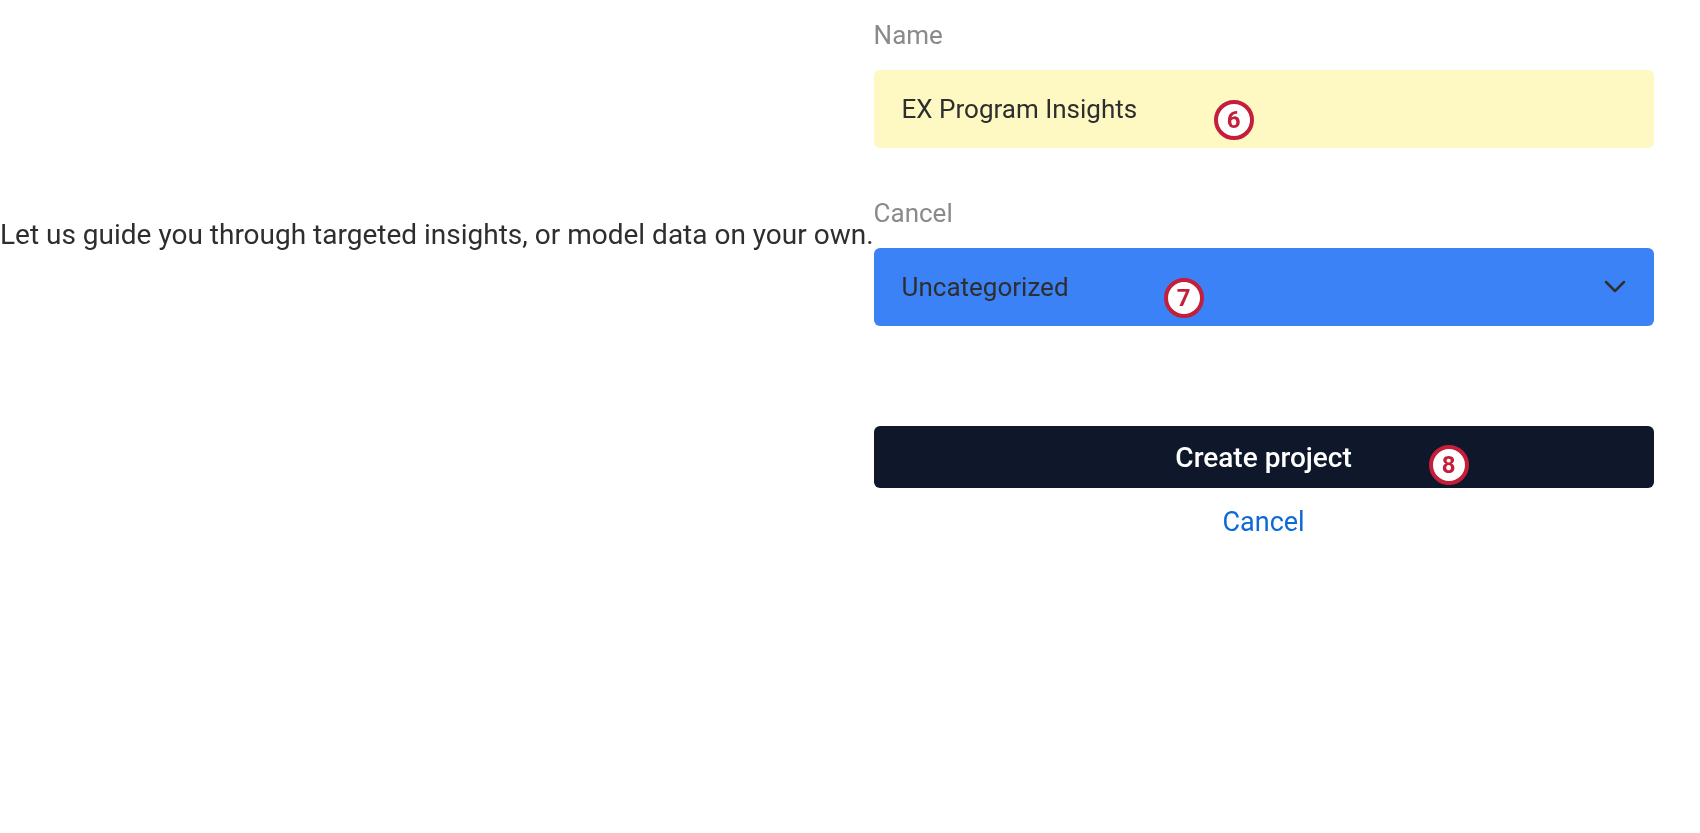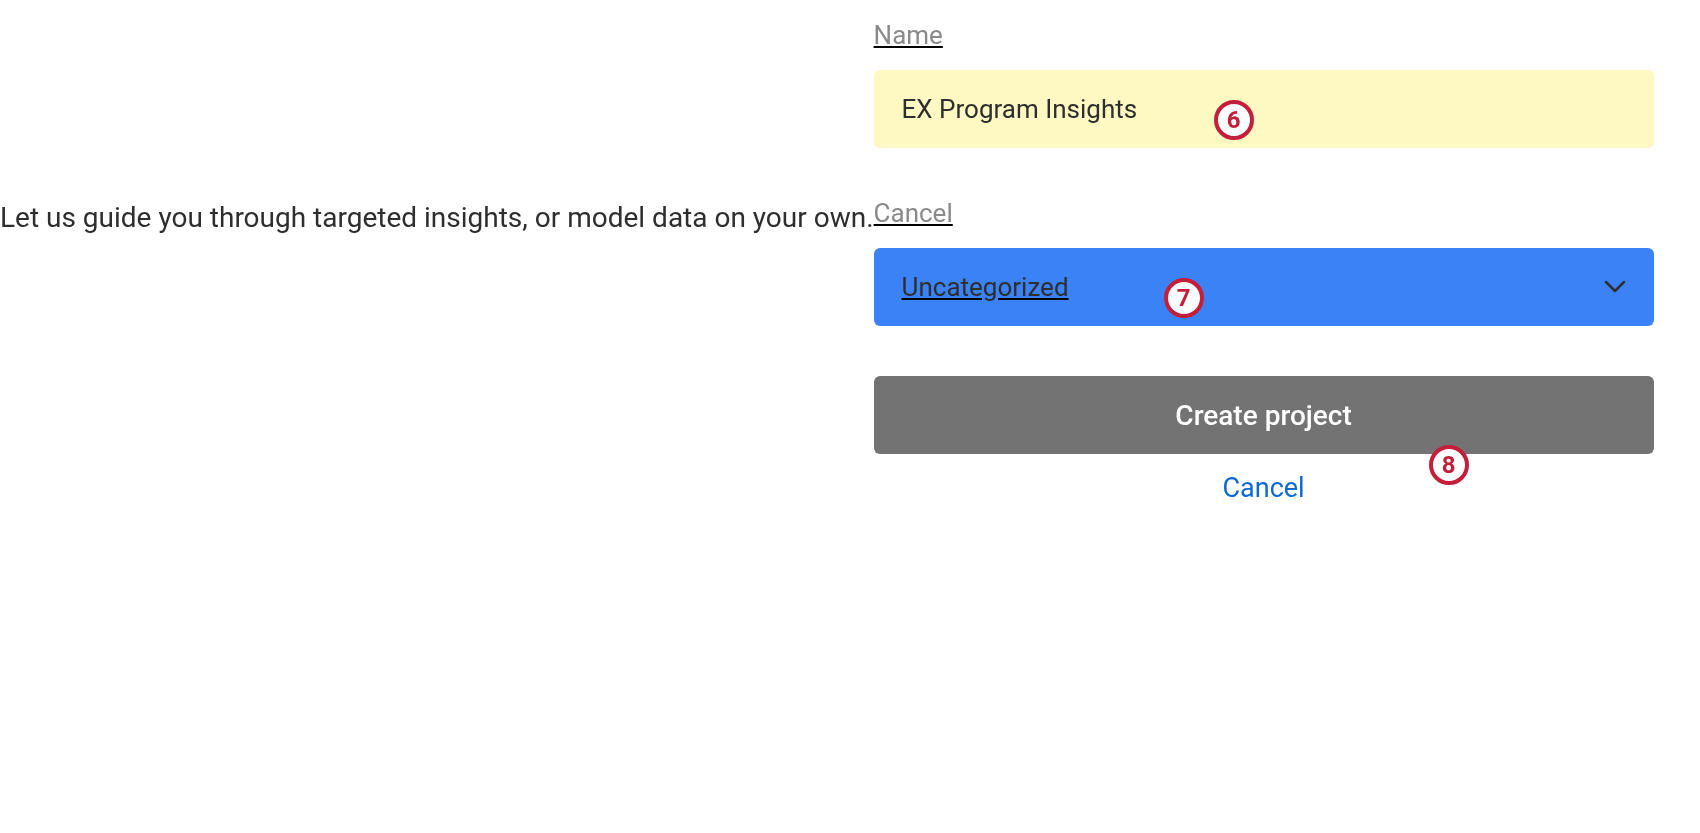--- a/index.html
+++ b/index.html
@@ -28,21 +28,20 @@
       text-align: center;
       margin-bottom: 90px;
     }
     .form {
       width: 780px;
       display: flex;
       flex-direction: column;
     }
     .field-group {
       margin-bottom: 50px;
-      text-decoration: underline;
     }
     .field-label {
       font-size: 26px;
       color: #8a8a8a;
       font-weight: 400;
       margin-bottom: 20px;
       display: block;
     }
     .text-input {
       width: 100%;
@@ -78,28 +77,29 @@
       display: flex;
       align-items: center;
       justify-content: center;
     }
     .chevron-icon svg {
       width: 22px;
       height: 14px;
     }
     .primary-button {
       width: 100%;
-      height: 78px;
-      background: #737373;
+      height: 62px;
+      background: #0f172a;
       border: none;
       border-radius: 6px;
       color: #ffffff;
       font-size: 28px;
       font-weight: 500;
       cursor: pointer;
+      margin-top: 50px;
       font-family: inherit;
     }
     .cancel-link {
       display: block;
       text-align: center;
       color: #0c69d6;
       font-size: 27px;
       font-weight: 400;
       margin-top: 18px;
       cursor: pointer;

